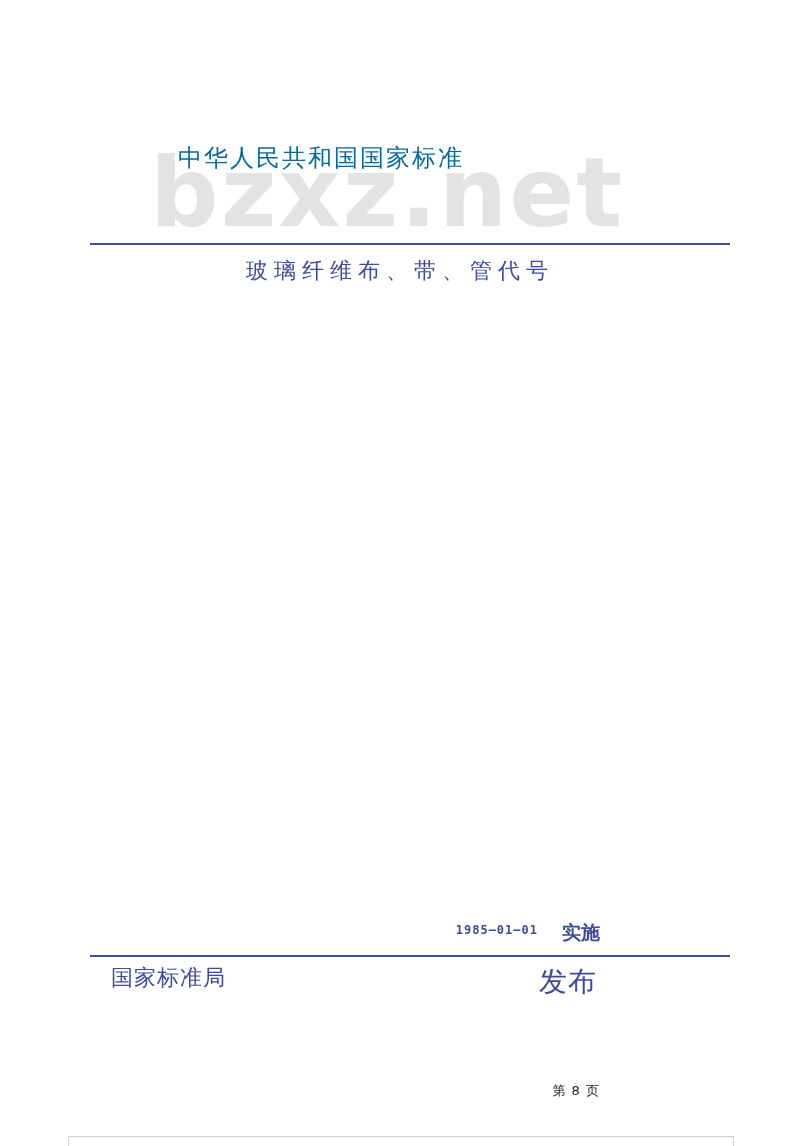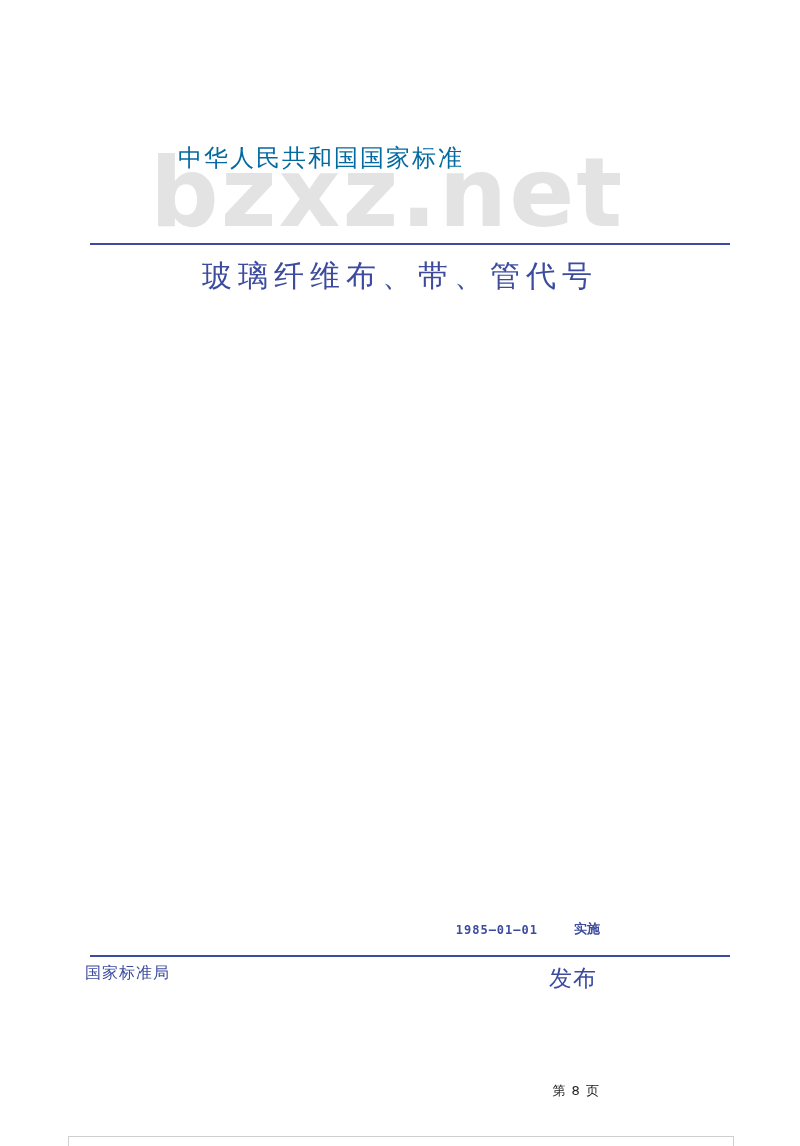--- a/index.html
+++ b/index.html
@@ -73,21 +73,21 @@
     height: 0;
     border-top: 2px solid #3c4b9e;
   }
 
   .doc-title {
     position: absolute;
     left: 0;
     top: 256px;
     width: 800px;
     text-align: center;
-    font-size: 30px;
+    font-size: 22px;
     letter-spacing: 6px;
     color: #3c4b9e;
     font-family: Liberation Mono, monospace;
     white-space: nowrap;
   }
 
   
   .impl-date {
     position: absolute;
     right: 142px;
@@ -96,52 +96,52 @@
     font-weight: bold;
     letter-spacing: 1px;
     color: #3c4b9e;
     font-family: "DejaVu Sans Mono", "Liberation Mono", monospace;
     white-space: nowrap;
   }
   .impl-label {
     position: absolute;
     right: 80px;
     top: 920px;
-    font-size: 13px;
+    font-size: 19px;
     font-weight: bold;
     color: #3c4b9e;
     font-family: "DejaVu Sans", "Liberation Sans", sans-serif;
     white-space: nowrap;
   }
 
   .rule-bottom {
     position: absolute;
     left: 90px;
     top: 955px;
     width: 640px;
     height: 0;
     border-top: 2px solid #3c4b9e;
   }
 
   .issuer {
     position: absolute;
-    left: 85px;
+    left: 111px;
     top: 963px;
-    font-size: 16px;
+    font-size: 22px;
     letter-spacing: 1px;
     color: #3c4b9e;
     font-family: Liberation Serif, serif;
     white-space: nowrap;
   }
 
   .issue-label {
     position: absolute;
     right: 83px;
     top: 963px;
-    font-size: 23px;
+    font-size: 28px;
     letter-spacing: 1px;
     color: #3c4b9e;
     font-family: "DejaVu Sans", "Liberation Sans", sans-serif;
     white-space: nowrap;
   }
 
   .page-number {
     position: absolute;
     right: 80px;
     top: 1082px;

